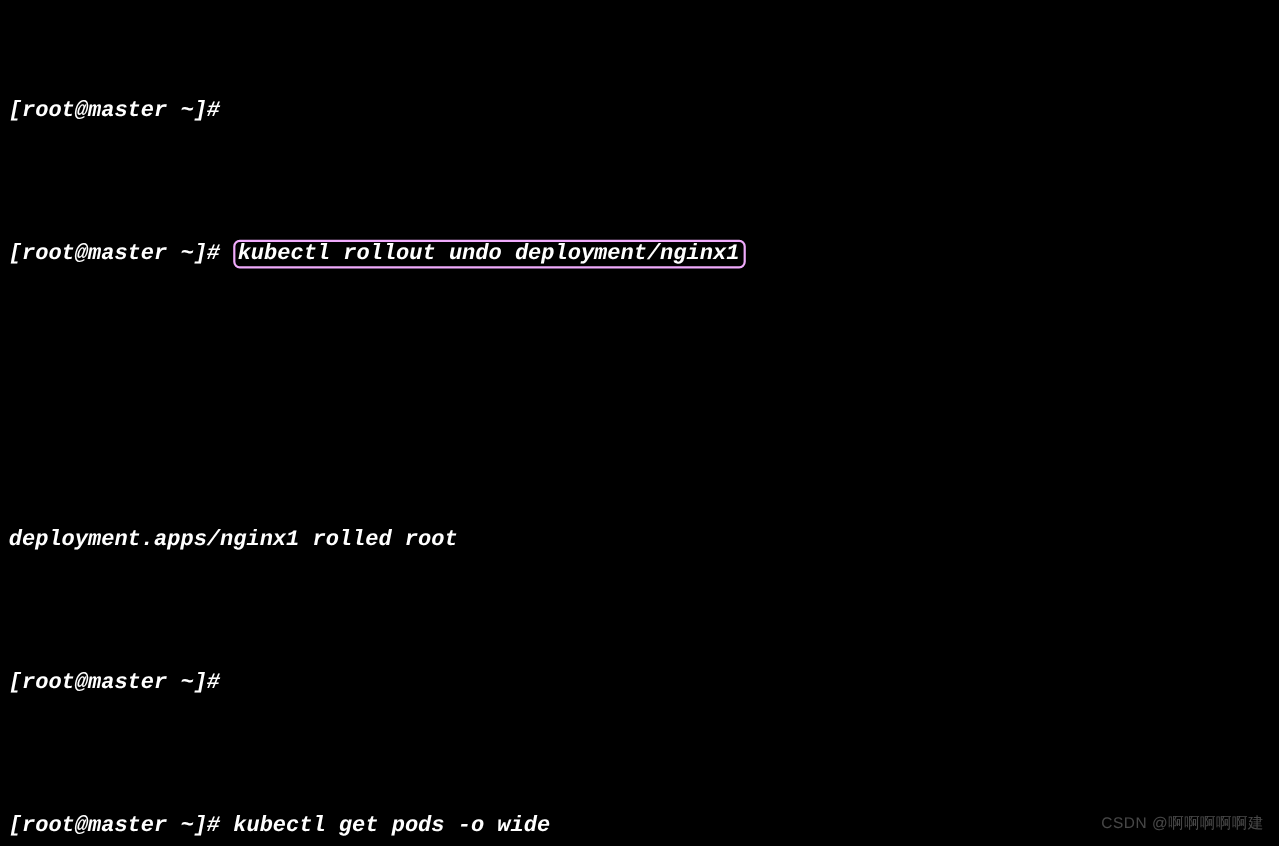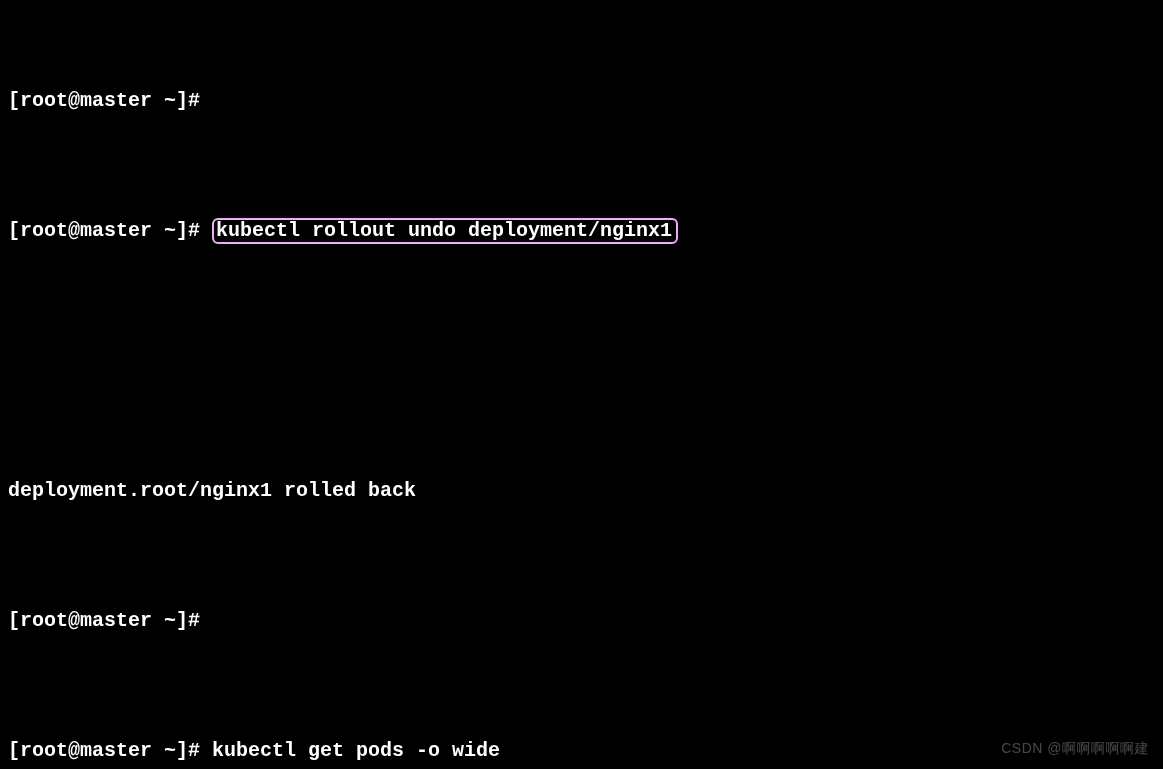--- a/index.html
+++ b/index.html
@@ -12,21 +12,21 @@
     overflow: hidden;
     font-family: "Courier New", Courier, monospace;
     font-size: 20px;
     line-height: 26px;
     font-weight: bold;
   }
   .terminal {
     padding: 10px 8px 6px 8px;
     white-space: pre;
   }
-  .line { white-space: pre; }
+  .line { white-space: pre; font-style: italic; }
   .hl {
     border: 2px solid #f0abfc;
     border-radius: 6px;
     padding: 0 4px 0 2px;
     display: inline-block;
     line-height: 22px;
     margin-top: -1px;
     margin-bottom: -1px;
   }
   .watermark {
@@ -48,21 +48,21 @@
   
   <div class="line"><span>[root@master ~]# </span></div>
 
   
   <div class="line"><span>[root@master ~]# </span><span class="hl">kubectl rollout undo deployment/nginx1</span></div>
 
   
   <div class="line"> </div>
 
   
-  <div class="line">deployment.root/nginx1 rolled back</div>
+  <div class="line">deployment.apps/nginx1 rolled root</div>
 
   
   <div class="line"><span>[root@master ~]# </span></div>
 
   
   <div class="line"><span>[root@master ~]# </span><span>kubectl get pods -o wide</span></div>
 
   
   
   

